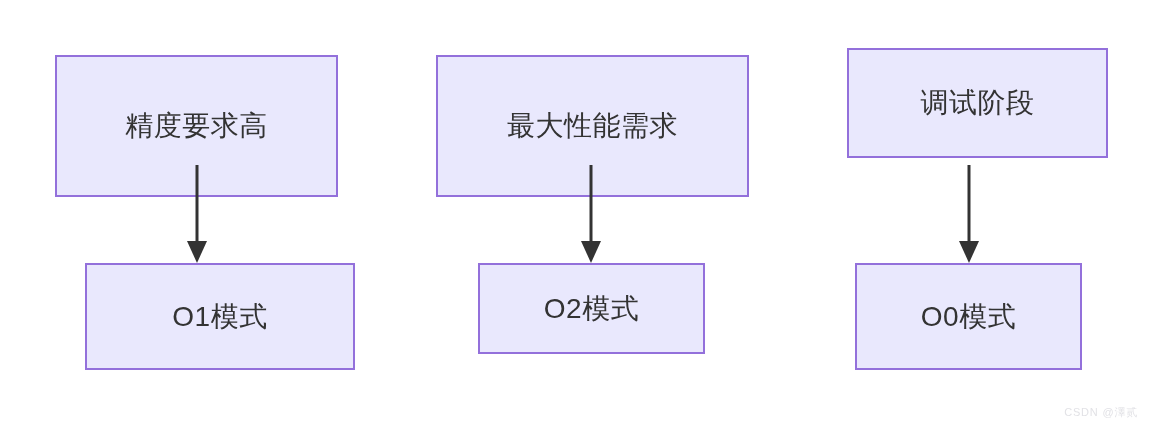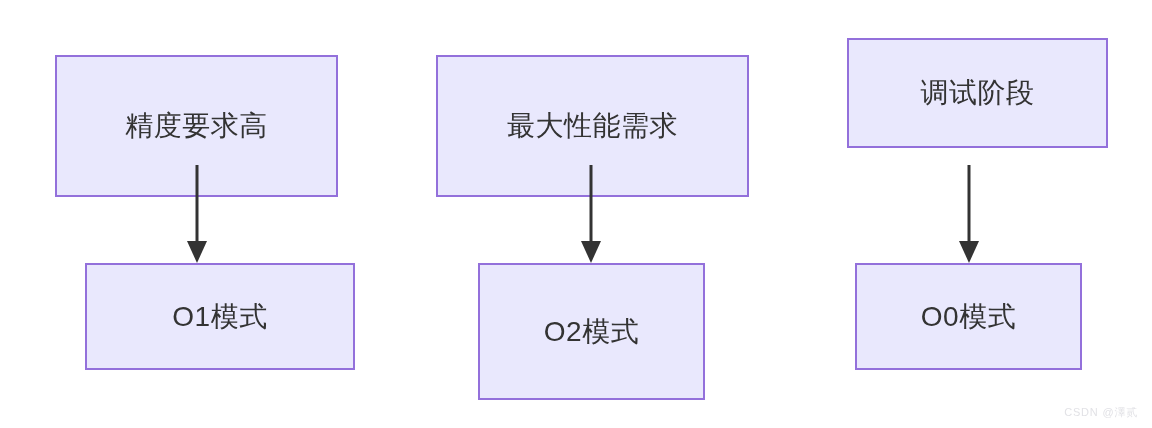--- a/index.html
+++ b/index.html
@@ -57,28 +57,28 @@
 <body>
 
 <div id="canvas" style="background: rgb(255, 255, 255);">
 
   <div class="node" style="left: 55px; top: 55px; width: 283px; height: 142px; background: rgb(233, 232, 253); border-color: rgb(147, 112, 219); color: rgb(51, 51, 51);">
     <span class="node-label">精度要求高</span>
   </div>
   <div class="node" style="left: 436px; top: 55px; width: 313px; height: 142px; background: rgb(233, 232, 253); border-color: rgb(147, 112, 219); color: rgb(51, 51, 51);">
     <span class="node-label">最大性能需求</span>
   </div>
-  <div class="node" style="left: 847px; top: 38px; width: 261px; height: 110px; background: rgb(233, 232, 253); border-color: rgb(147, 112, 219); color: rgb(51, 51, 51);">
+  <div class="node" style="left: 847px; top: 48px; width: 261px; height: 110px; background: rgb(233, 232, 253); border-color: rgb(147, 112, 219); color: rgb(51, 51, 51);">
     <span class="node-label">调试阶段</span>
   </div>
 
   <div class="node" style="left: 85px; top: 263px; width: 270px; height: 107px; background: rgb(233, 232, 253); border-color: rgb(147, 112, 219); color: rgb(51, 51, 51);">
     <span class="node-label">O1模式</span>
   </div>
-  <div class="node" style="left: 478px; top: 263px; width: 227px; height: 137px; background: rgb(233, 232, 253); border-color: rgb(147, 112, 219); color: rgb(51, 51, 51);">
+  <div class="node" style="left: 478px; top: 263px; width: 227px; height: 91px; background: rgb(233, 232, 253); border-color: rgb(147, 112, 219); color: rgb(51, 51, 51);">
     <span class="node-label">O2模式</span>
   </div>
   <div class="node" style="left: 855px; top: 263px; width: 227px; height: 107px; background: rgb(233, 232, 253); border-color: rgb(147, 112, 219); color: rgb(51, 51, 51);">
     <span class="node-label">O0模式</span>
   </div>
 
   <div class="edge" style="left: 187px; top: 165px; width: 20px; height: 98px;">
       <svg width="20" height="98" viewBox="0 0 20 98">
         <line x1="10" y1="0" x2="10" y2="80" stroke="#333333" stroke-width="3"></line>
         <polygon points="0,76 20,76 10,98" fill="#333333"></polygon>

